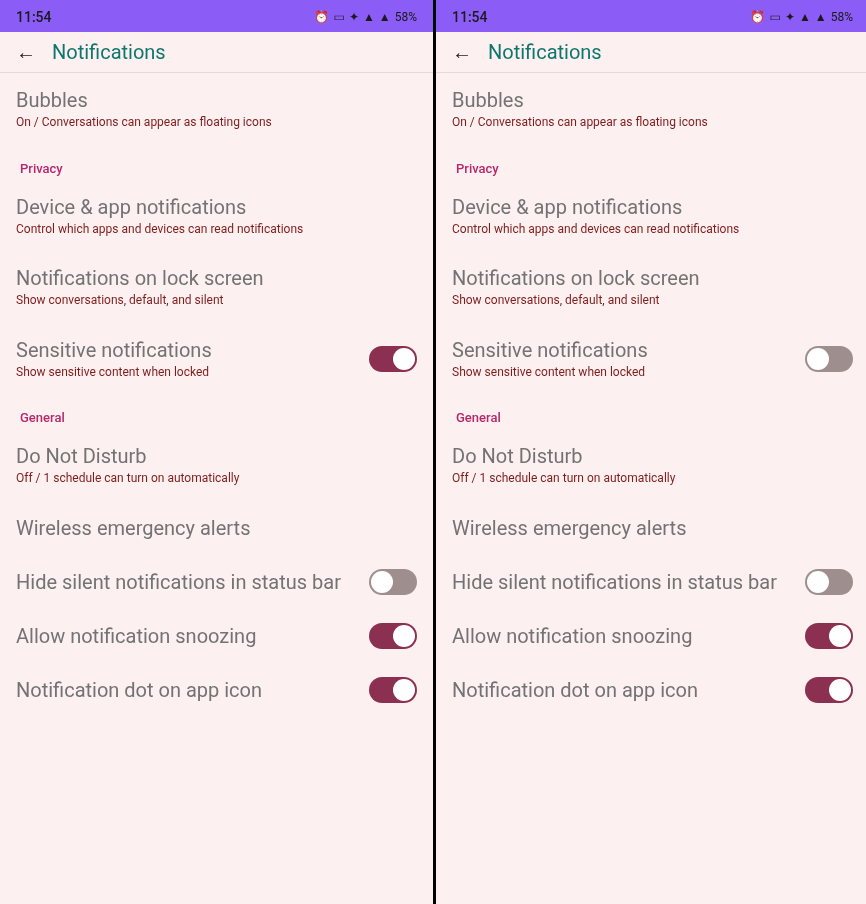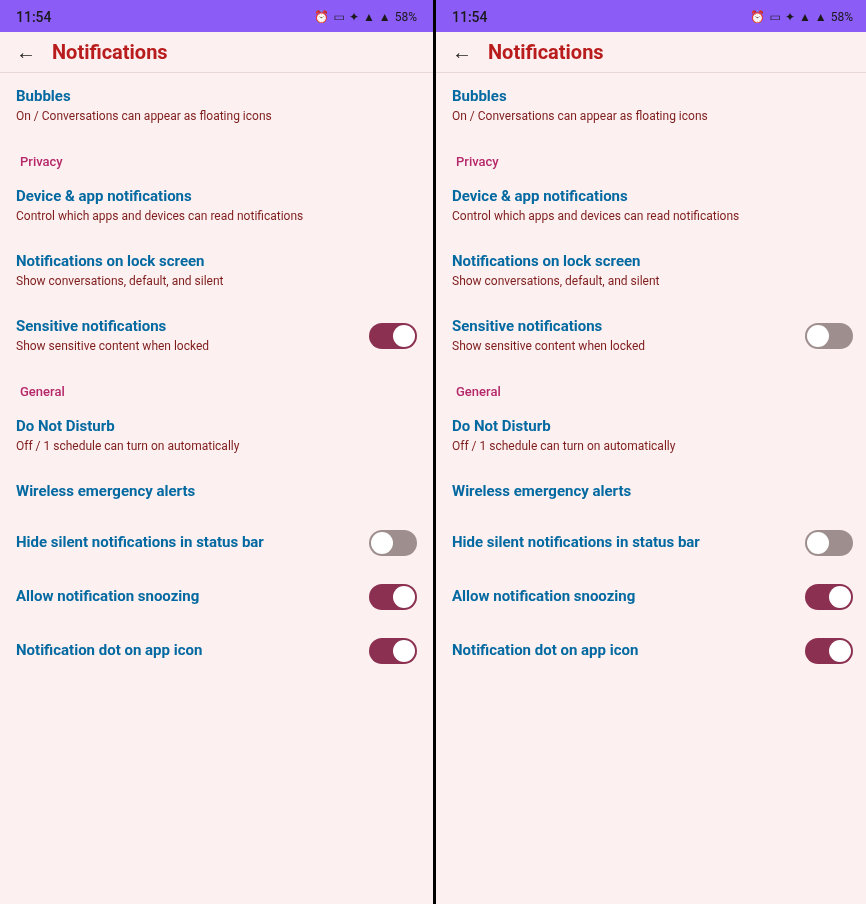--- a/index.html
+++ b/index.html
@@ -48,42 +48,42 @@
       border-bottom: 1px solid #e8d8d8;
     }
     .back-arrow {
       font-size: 20px;
       margin-right: 16px;
       color: #1a1a1a;
       cursor: pointer;
     }
     .page-title {
       font-size: 20px;
-      font-weight: 700;
-      color: #b91c1c;
+      font-weight: 400;
+      color: #0f766e;
     }
     .content {
       flex: 1;
       overflow-y: auto;
       padding: 0;
     }
     .settings-item {
       padding: 14px 16px;
       cursor: pointer;
       display: flex;
       align-items: center;
       justify-content: space-between;
     }
     .item-text {
       flex: 1;
     }
     .item-title {
-      font-size: 15px;
-      color: #0369a1;
-      font-weight: 700;
+      font-size: 20px;
+      color: #737373;
+      font-weight: 400;
       line-height: 1.3;
     }
     .item-subtitle {
       font-size: 12px;
       color: #7f1d1d;
       margin-top: 2px;
       line-height: 1.3;
     }
     .section-header {
       padding: 16px 16px 4px 20px;

